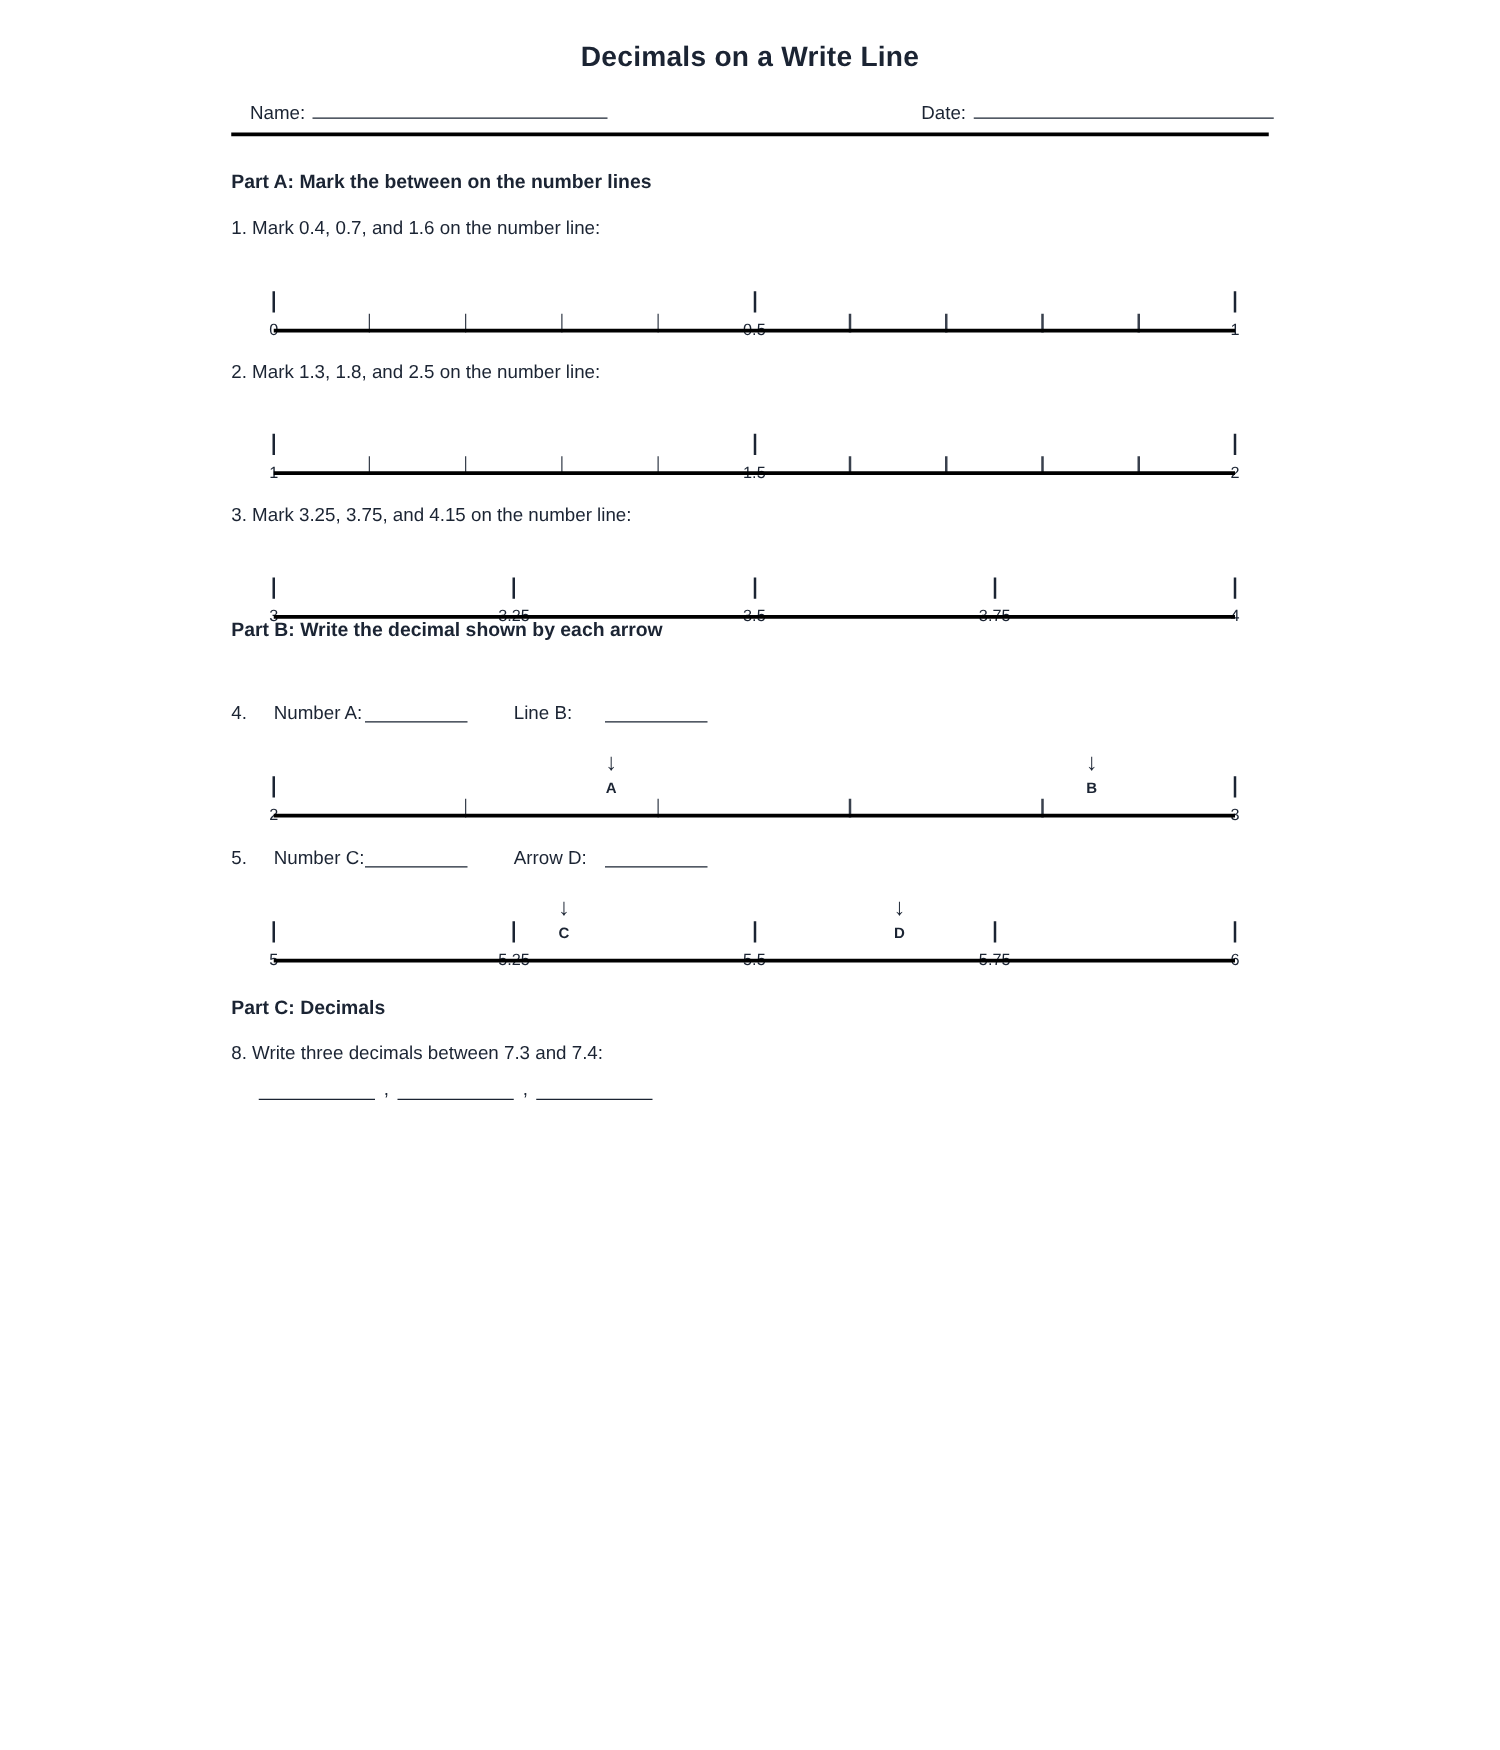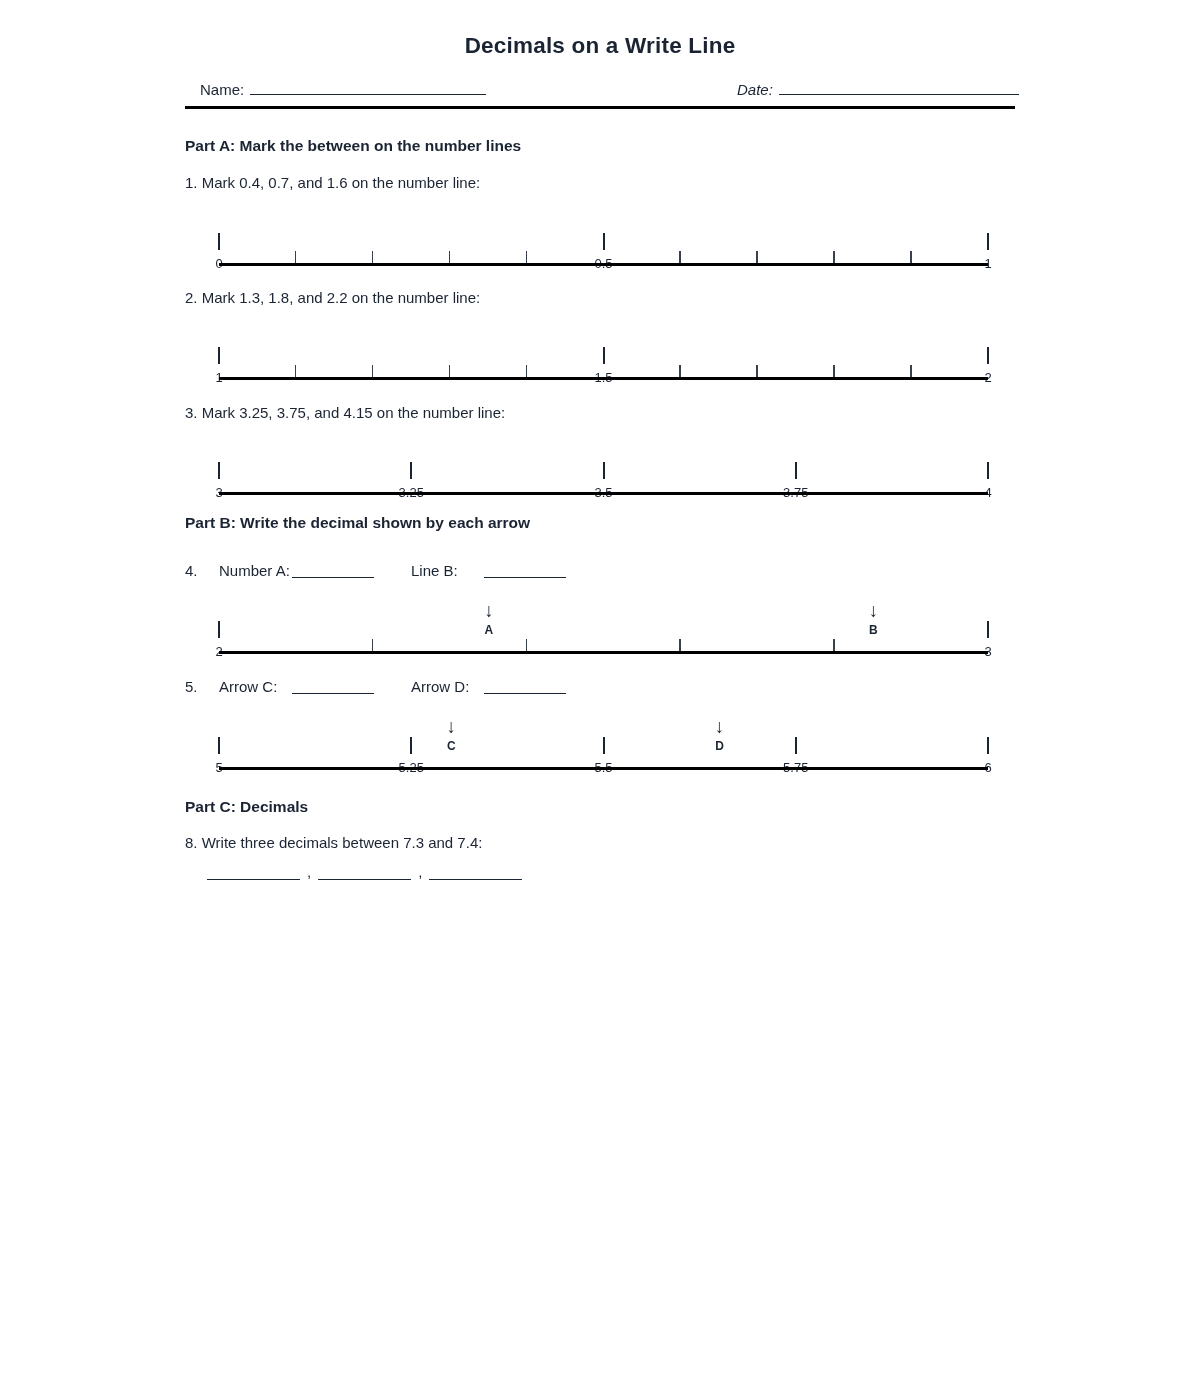--- a/index.html
+++ b/index.html
@@ -10,21 +10,21 @@
     position:relative;
     -webkit-font-smoothing:antialiased;
   }
 
   .title {
     position:absolute; top:33px; left:0; width:1200px;
     text-align:center; font-size:22.5px; font-weight:bold; letter-spacing:.2px;
   }
 
   .name-group { position:absolute; left:200px; top:80px; font-size:15px; }
-  .date-group { position:absolute; left:737px; top:80px; font-size:15px;font-style:italic; }
+  .date-group { position:absolute; left:737px; top:80px; font-size:15px; }
   .write-line {
     display:inline-block; height:14px;
     border-bottom:1.5px solid #1b2433; margin-left:6px; vertical-align:baseline;
   }
   .write-line.name { width:236px; }
   .write-line.date { width:240px; }
 
   .rule { position:absolute; left:185px; top:106px; width:830px; height:3px; background:#000; }
 
   .section-heading { position:absolute; left:185px; font-size:15.5px; font-weight:bold; }
@@ -88,21 +88,21 @@
       <div class="nl-minor" style="left: 20%;"></div>
       <div class="nl-minor" style="left: 30%;"></div>
       <div class="nl-minor" style="left: 40%;"></div>
       <div class="nl-minor" style="left: 60%;"></div>
       <div class="nl-minor" style="left: 70%;"></div>
       <div class="nl-minor" style="left: 80%;"></div>
       <div class="nl-minor" style="left: 90%;"></div>
       <div class="nl-line"></div>
     </div>
 
-  <div class="question-text" style="top:289px">2. Mark 1.3, 1.8, and 2.2 on the number line:</div>
+  <div class="question-text" style="top:289px">2. Mark 1.3, 1.8, and 2.5 on the number line:</div>
   <div class="number-line" style="top:325px">
       <span class="nl-label" style="left: 0%;">1</span>
       <span class="nl-label" style="left: 50%;">1.5</span>
       <span class="nl-label" style="left: 100%;">2</span>
       <div class="nl-major" style="left: 0%;"></div>
       <div class="nl-major" style="left: 50%;"></div>
       <div class="nl-major" style="left: 100%;"></div>
       <div class="nl-minor" style="left: 10%;"></div>
       <div class="nl-minor" style="left: 20%;"></div>
       <div class="nl-minor" style="left: 30%;"></div>
@@ -122,21 +122,21 @@
       <span class="nl-label" style="left: 75%;">3.75</span>
       <span class="nl-label" style="left: 100%;">4</span>
       <div class="nl-major" style="left: 0%;"></div>
       <div class="nl-major" style="left: 25%;"></div>
       <div class="nl-major" style="left: 50%;"></div>
       <div class="nl-major" style="left: 75%;"></div>
       <div class="nl-major" style="left: 100%;"></div>
       <div class="nl-line"></div>
     </div>
 
-  <div class="section-heading" style="top:514px">Part B: Write the decimal shown by each arrow</div>
+  <div class="section-heading" style="top:496px">Part B: Write the decimal shown by each arrow</div>
 
   <div class="q-row" style="top:562px">
     <span class="q-num">4.</span>
     <span class="q-lab1">Number A:</span>
     <span class="q-blank b1"></span>
     <span class="q-lab2">Line B:</span>
     <span class="q-blank b2"></span>
   </div>
   <div class="number-line" style="top:599px">
       <span class="nl-label" style="left: 0%;">2</span>
@@ -153,21 +153,21 @@
       </div>
       <div class="nl-arrow" style="left: 85.1%;">
         <span class="glyph">↓</span>
         <span class="lbl">B</span>
       </div>
       <div class="nl-line"></div>
     </div>
 
   <div class="q-row" style="top:678px">
     <span class="q-num">5.</span>
-    <span class="q-lab1">Arrow C:</span>
+    <span class="q-lab1">Number C:</span>
     <span class="q-blank b1"></span>
     <span class="q-lab2">Arrow D:</span>
     <span class="q-blank b2"></span>
   </div>
   <div class="number-line" style="top:715px">
       <span class="nl-label" style="left: 0%;">5</span>
       <span class="nl-label" style="left: 25%;">5.25</span>
       <span class="nl-label" style="left: 50%;">5.5</span>
       <span class="nl-label" style="left: 75%;">5.75</span>
       <span class="nl-label" style="left: 100%;">6</span>

